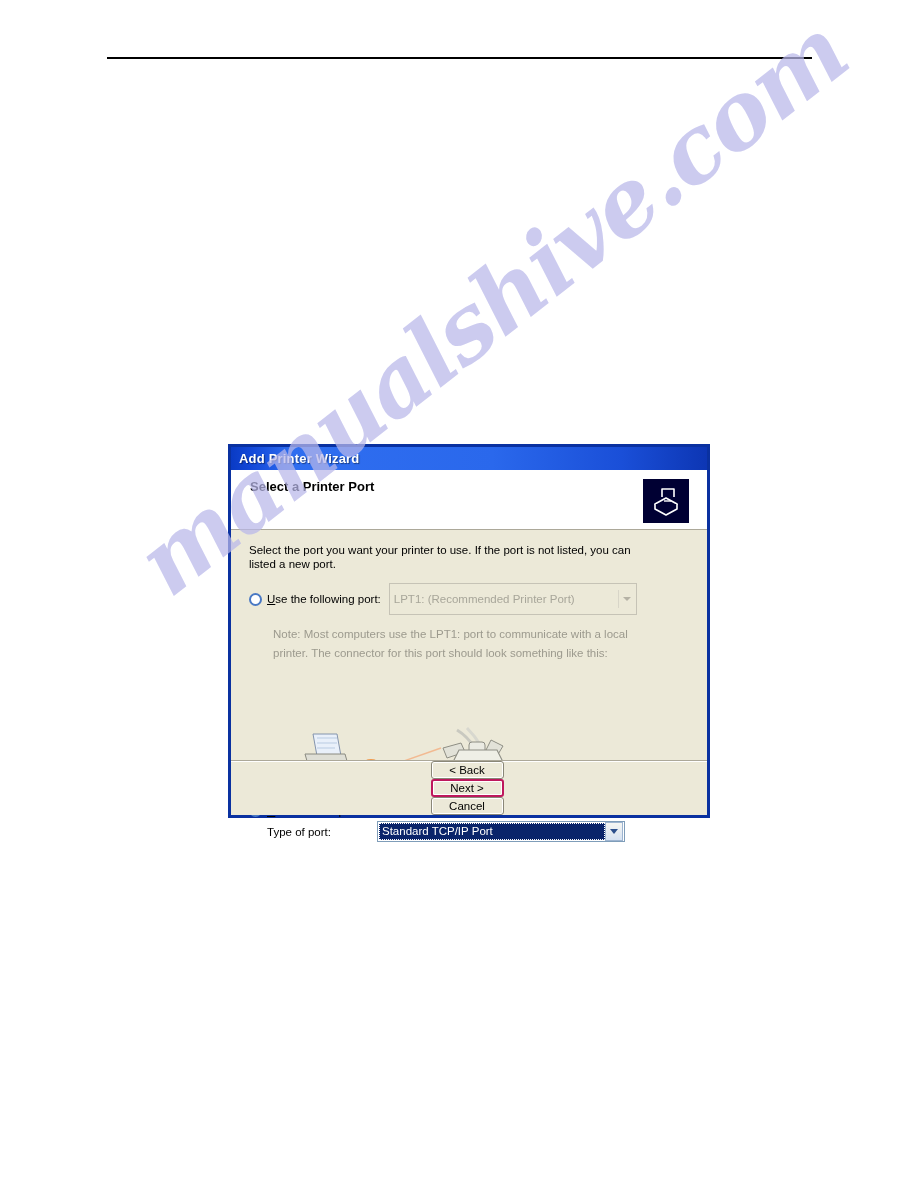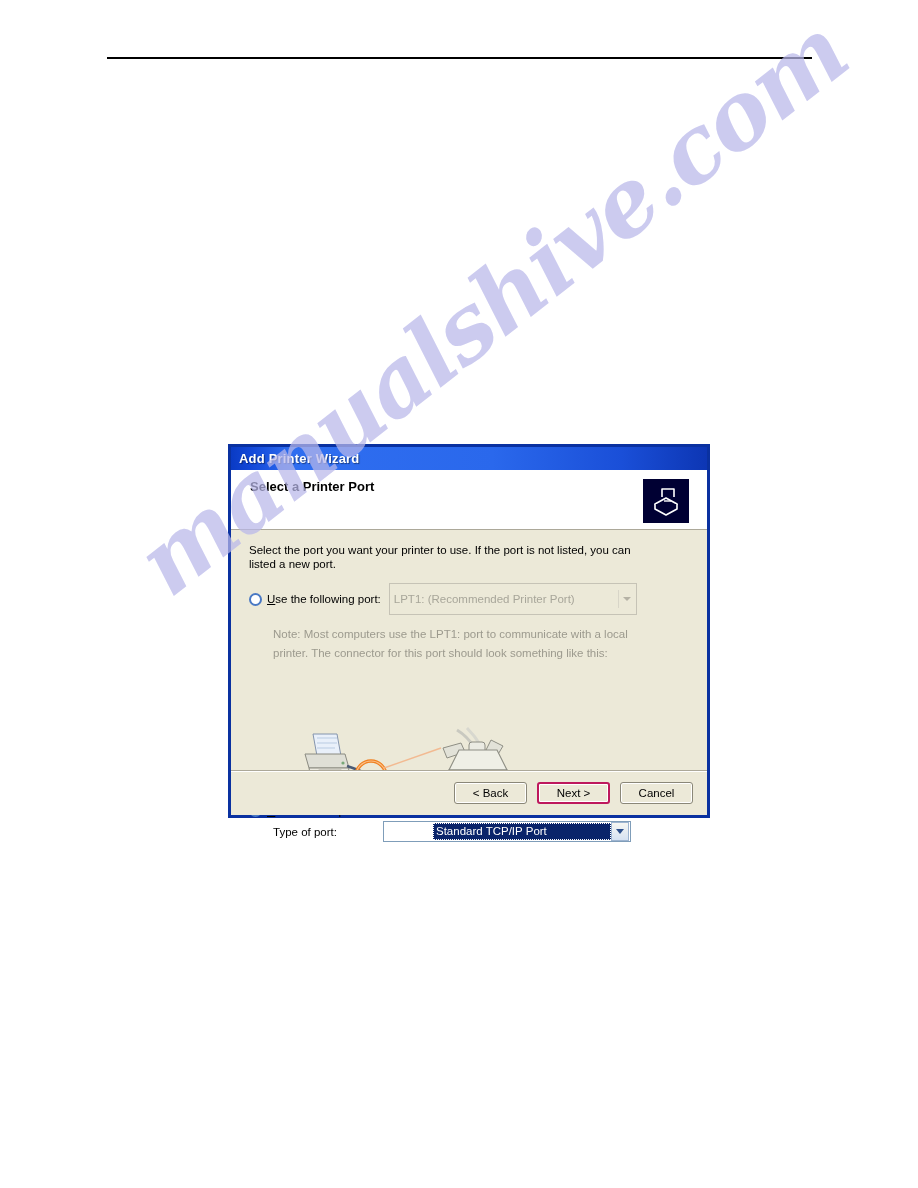--- a/index.html
+++ b/index.html
@@ -234,33 +234,32 @@
     align-items: center;
   }
   .row-type {
     position: absolute;
     left: 18px;
     top: 291px;
     display: flex;
     align-items: center;
   }
   .row-type .tlabel {
-    margin-left: 24px;
+    margin-left: 18px;
     width: 110px;
     font-size: 11.5px;
   }
   .combo-focus {
     width: 248px;
     height: 21px;
     border: 1px solid #7f9db9;
     background: #ffffff;
     display: flex;
     align-items: flex-end;
     box-sizing: border-box;
-    padding-left: 48px;
   }
   .combo-focus .ctext {
     flex: 1;
     height: 17px;
     margin: 1px 0 1px 1px;
     background: #0a246a;
     color: #ffffff;
     font-size: 11.5px;
     line-height: 17px;
     padding-left: 3px;
@@ -286,29 +285,30 @@
     border-right: 4px solid transparent;
     border-top: 5px solid #2c4f8c;
   }
 
   
   .footer {
     position: absolute;
     left: 0;
     right: 0;
     bottom: 0;
-    height: 45px;
+    height: 55px;
     background: #ece9d8;
     border-top: 1px solid #aca899;
     box-shadow: 0 1px 0 #ffffff inset;
     display: flex;
     align-items: center;
     justify-content: flex-end;
     padding-right: 14px;
     box-sizing: border-box;
+    flex-direction: column;
   }
   .btn {
     width: 73px;
     height: 22px;
     margin-left: 10px;
     font-size: 11.5px;
     font-family: "Liberation Sans", sans-serif;
     background: #ece9d8;
     border: 1px solid #8a8778;
     border-radius: 3px;

